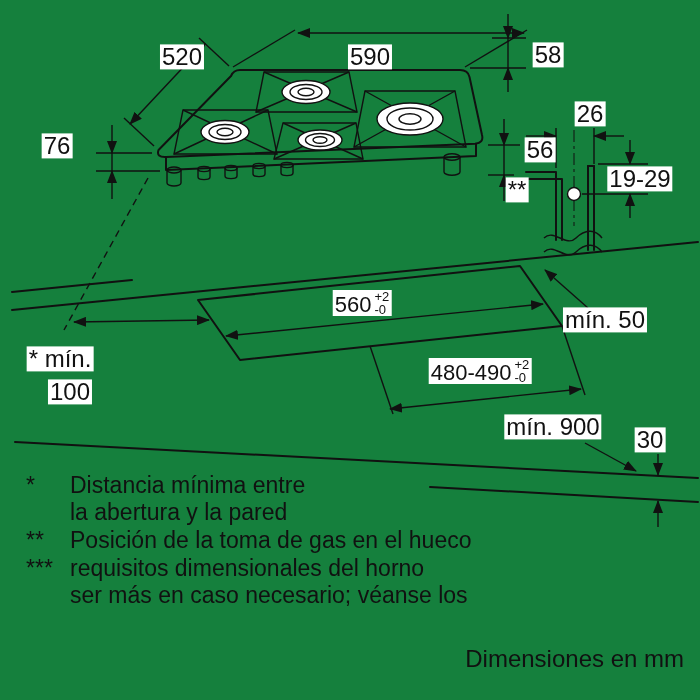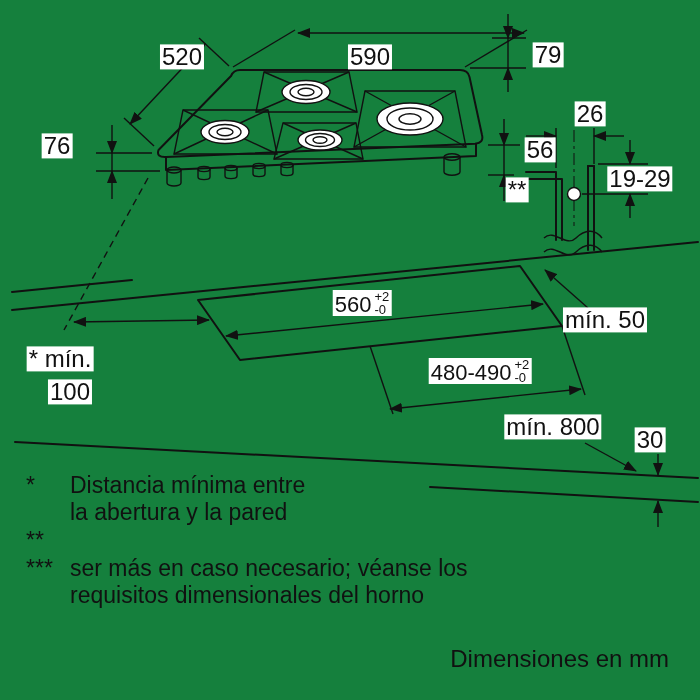--- a/index.html
+++ b/index.html
@@ -21,21 +21,21 @@
   }
   .tol-label{display:flex;align-items:flex-end;font-size:22px;}
   .tol-stack{display:inline-flex;flex-direction:column;font-size:13px;line-height:13px;margin-left:3px;}
   #footnotes{
     position:absolute;left:26px;top:472px;width:480px;font-size:23px;line-height:27px;
   }
   .fn-row{display:flex;align-items:flex-start;margin:0 0 1px 0;}
   .fn-marker{flex:0 0 44px;}
   .fn-line{display:block;}
   #units-note{
-    position:absolute;right:31px;top:645px;font-size:24px;white-space:nowrap;
+    position:absolute;right:16px;top:645px;font-size:24px;white-space:nowrap;
   }
 </style>
 </head>
 <body>
 
 <div id="stage">
 
   <svg width="700" height="700" viewBox="0 0 700 700">
     <defs>
       <marker id="ah" markerWidth="13" markerHeight="10" refX="12" refY="5" orient="auto-start-reverse" markerUnits="userSpaceOnUse">
@@ -190,21 +190,21 @@
     </g>
 
     <g>
       <line class="dim" x1="658" y1="454" x2="658" y2="475" marker-end="url(#ah)"></line>
       <line class="dim" x1="658" y1="527" x2="658" y2="501" marker-end="url(#ah)"></line>
     </g>
   </svg>
 
   <div class="lbl" style="left:182px;top:57px">520</div>
   <div class="lbl" style="left:370px;top:57px">590</div>
-  <div class="lbl" style="left:548px;top:55px">79</div>
+  <div class="lbl" style="left:548px;top:55px">58</div>
   <div class="lbl" style="left:57px;top:146px">76</div>
   <div class="lbl" style="left:540px;top:150px">56</div>
   <div class="lbl" style="left:517px;top:190px">**</div>
   <div class="lbl" style="left:590px;top:114px">26</div>
   <div class="lbl" style="left:640px;top:179px">19-29</div>
   <div class="lbl" style="left:605px;top:320px">mín. 50</div>
 
   <div class="lbl tol-label" style="left:362px;top:303px">
     <span>560</span>
     <span class="tol-stack">
@@ -216,38 +216,41 @@
   <div class="lbl tol-label" style="left:480px;top:371px">
     <span>480-490</span>
     <span class="tol-stack">
       <span>+2</span>
       <span>-0</span>
     </span>
   </div>
 
   <div class="lbl" style="left:60px;top:359px">* mín.</div>
   <div class="lbl" style="left:70px;top:392px">100</div>
-  <div class="lbl" style="left:553px;top:427px">mín. 800</div>
+  <div class="lbl" style="left:553px;top:427px">mín. 900</div>
   <div class="lbl" style="left:650px;top:440px">30</div>
 
   <div id="footnotes">
     <div class="fn-row">
       <span class="fn-marker">*</span>
       <span class="fn-text">
         <span class="fn-line">Distancia mínima entre</span>
         <span class="fn-line">la abertura y la pared</span>
       </span>
     </div>
     <div class="fn-row">
       <span class="fn-marker">**</span>
+      <span class="fn-text">
+        <span class="fn-line">Posición de la toma de gas en el hueco</span>
+      </span>
     </div>
     <div class="fn-row">
       <span class="fn-marker">***</span>
       <span class="fn-text">
+        <span class="fn-line">requisitos dimensionales del horno</span>
         <span class="fn-line">ser más en caso necesario; véanse los</span>
-        <span class="fn-line">requisitos dimensionales del horno</span>
       </span>
     </div>
   </div>
 
   <div id="units-note">Dimensiones en mm</div>
 
 </div>
 
 </body></html>

